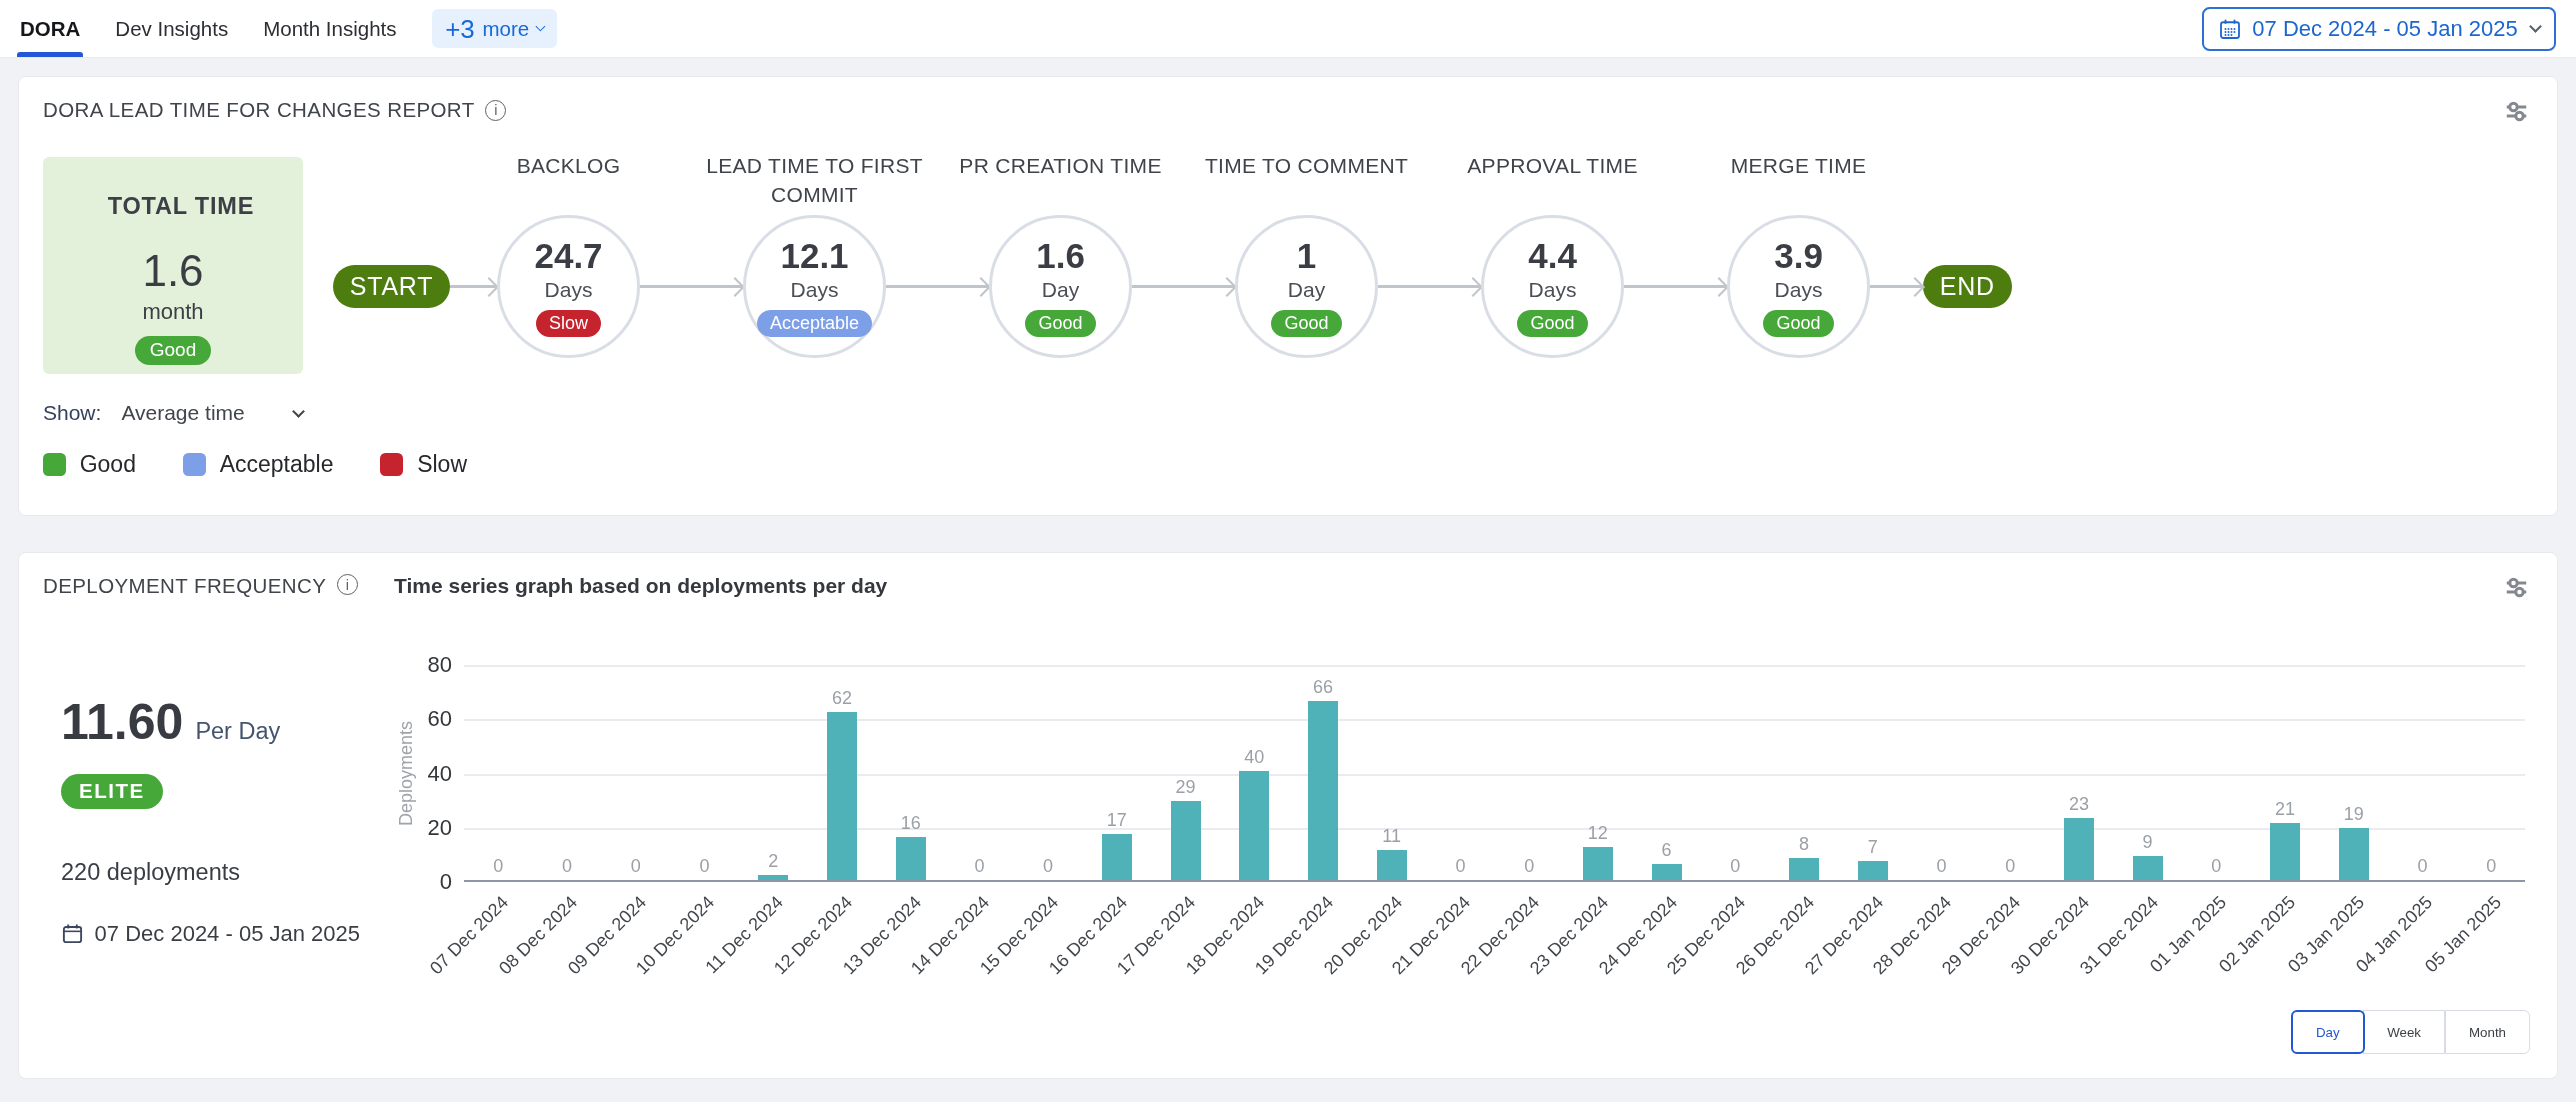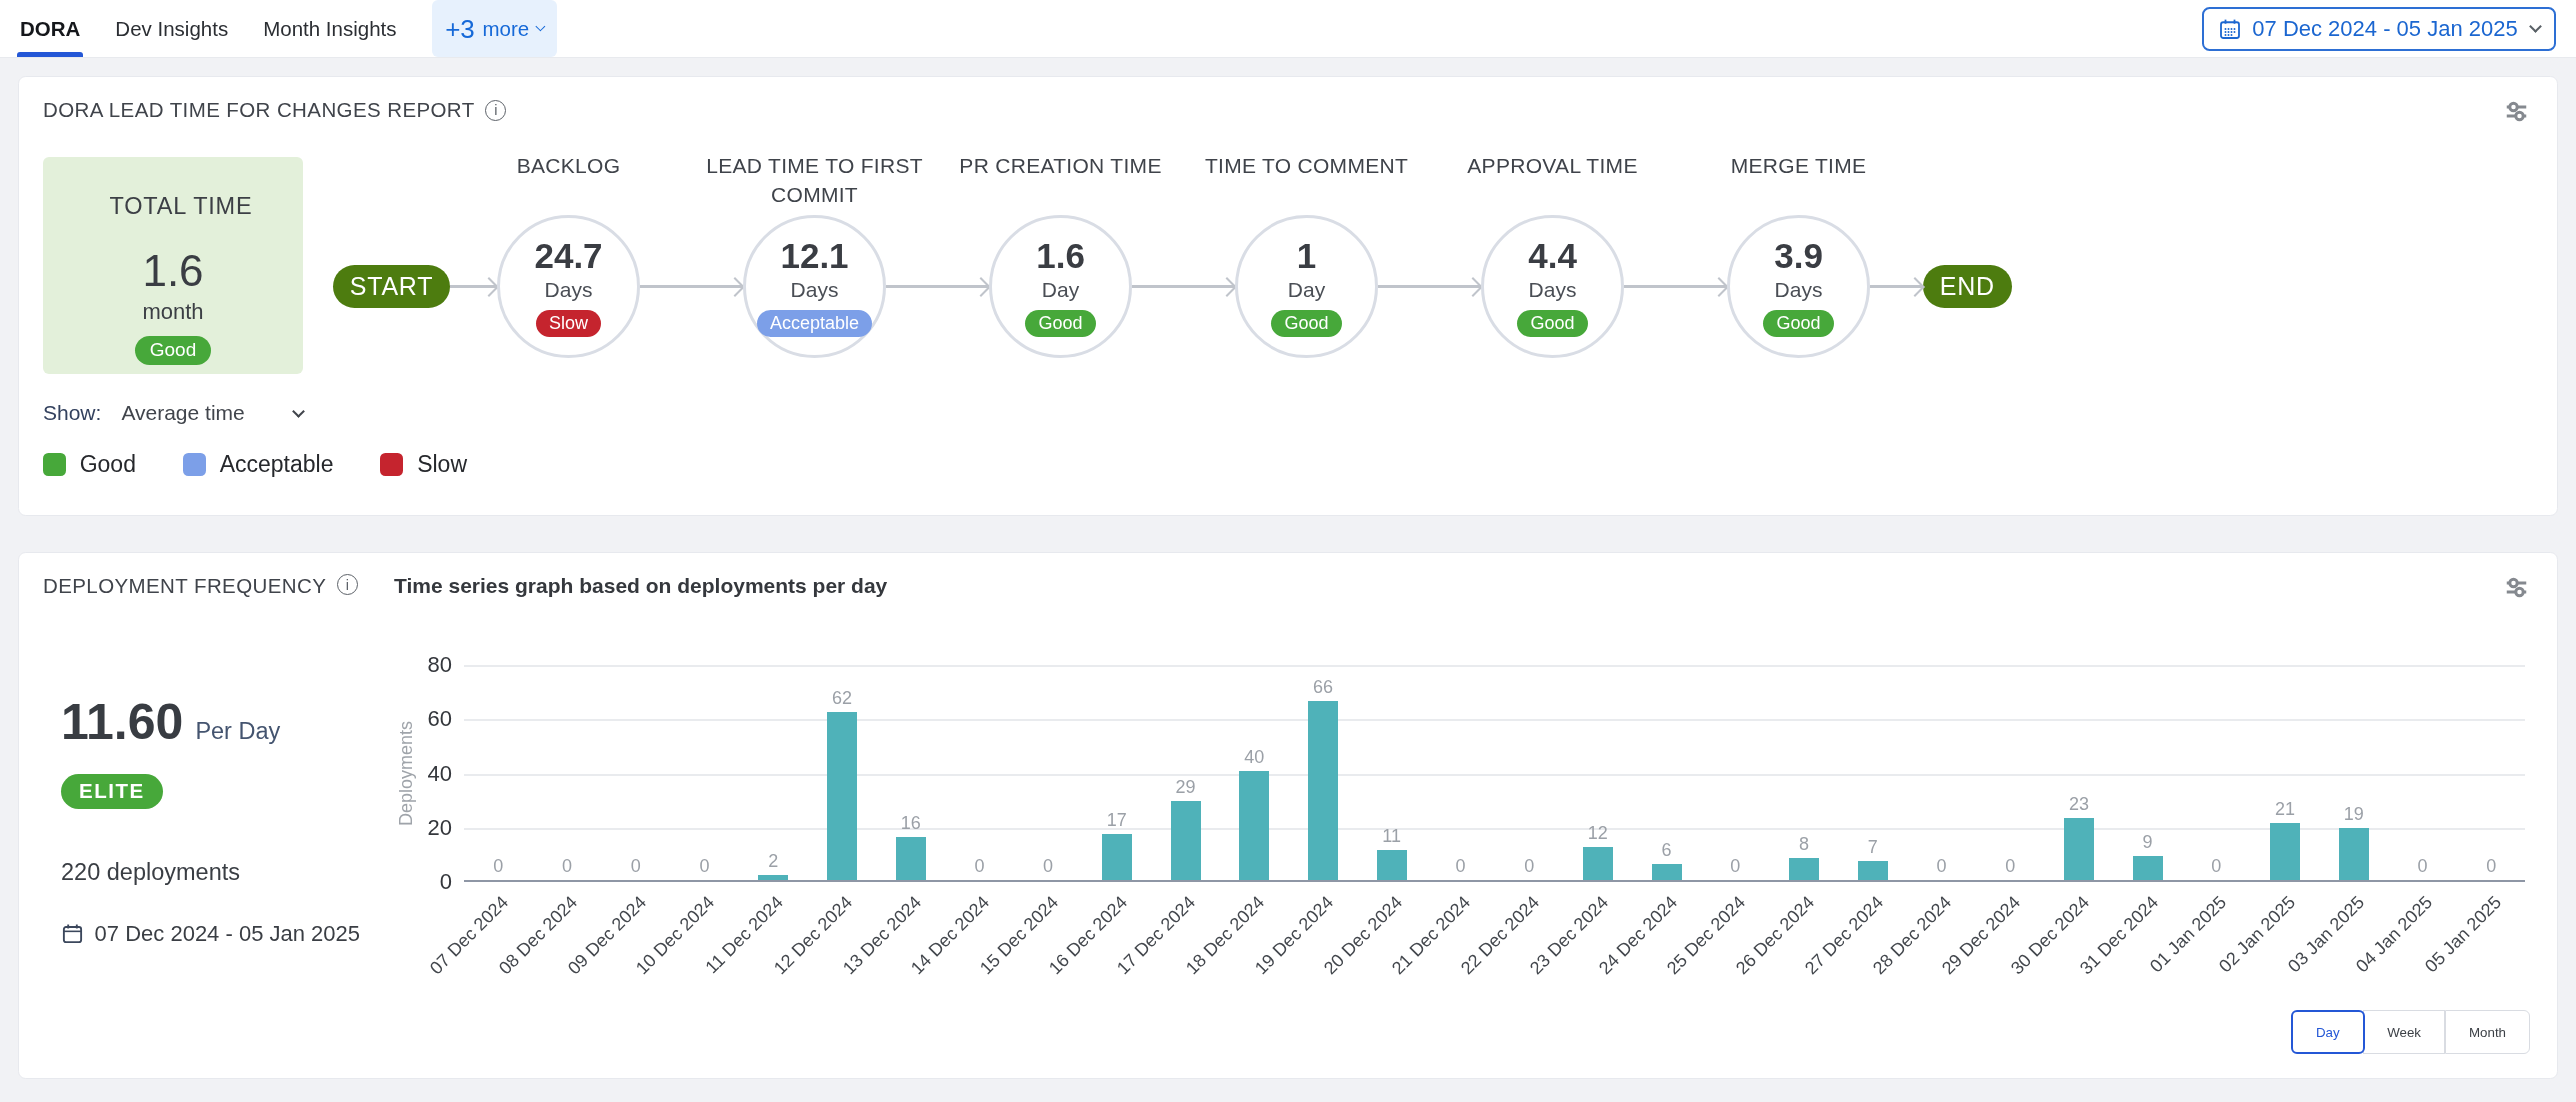--- a/index.html
+++ b/index.html
@@ -8,21 +8,21 @@
     font-family: "Liberation Sans", sans-serif;
     background: #f1f2f5;
     color: #3a3d43;
     overflow: hidden;
   }
   
   .topbar {
     height: 58px; background: #fff; border-bottom: 1.5px solid #e8eaee;
     display: flex; align-items: center; padding: 0 20px; position: relative;
   }
-  .tabs { display: flex; gap: 35px; height: 100%; }
+  .tabs { display: flex; align-items: center; gap: 35px; height: 100%; }
   .tab { font-size: 20.5px; color: #2b2e33; height: 100%; display: flex; align-items: center; position: relative; cursor: pointer; }
   .tab.active { color: #15171b; font-weight: 700; }
   .tab.active::after { content:""; position:absolute; left:-3px; right:-3px; bottom:0; height:4.6px; background:#2457d6; border-radius:3px 3px 0 0; }
   .more-pill {
     display:flex; align-items:center; gap:7.6px; background:#e7f1fd; color:#1669d8;
     border-radius: 6px; padding: 7.6px 13.7px; font-size: 20.5px; cursor: pointer;
   }
   .more-pill .plus { font-size: 26px; line-height: 18px; font-weight: 400; }
   .chev { width: 9px; height: 9px; border-right: 2.3px solid currentColor; border-bottom: 2.3px solid currentColor; transform: rotate(45deg) translate(-1.5px,-1.5px); display:inline-block; }
   .chev.small { width: 6.8px; height: 6.8px; border-width: 1.9px; }
@@ -42,21 +42,21 @@
   .info-icon {
     width: 21px; height: 21px; border: 1.5px solid #5c6168; border-radius: 50%;
     display: inline-flex; align-items: center; justify-content: center;
     font-size: 14.4px; color:#5c6168; margin-left: 10.6px; flex: none; font-weight: 500;
   }
   .sliders-btn { position: absolute; right: 26px; top: 21px; cursor: pointer; }
   
   .lt-content { display: flex; margin-top: 35px; align-items: flex-start; }
   .lt-left { width: 260px; flex: none; }
   .total-card { height: 217px; background: #e3f0da; border-radius: 6px; text-align: center; padding-top: 36px; }
-  .total-label { font-size: 23.5px; font-weight: 400; letter-spacing: 0.8px; color: #3c3f45; padding-left: 16px; }
+  .total-label { font-size: 23.5px; font-weight: 700; letter-spacing: 0.8px; color: #3c3f45; padding-left: 16px; }
   .total-value { font-size: 44px; font-weight: 500; color: #3a3d43; margin-top: 26px; }
   .total-unit { font-size: 22px; color: #3c3f45; margin-top: 3px; }
   .badge { display: inline-block; color: #fff; font-size: 19px; padding: 3.8px 15px; border-radius: 758px; }
   .total-card .badge { margin-top: 10.6px; }
   .show-row { width: 260px; margin-top: 27px; display: flex; align-items: center; font-size: 21px; cursor: pointer; }
   .show-label { color: #33415e; font-weight: 500; }
   .show-value { margin-left: 20px; color: #41454c; }
   .show-row .chev { margin-left: auto; color: #41454c; }
   .legend-row { margin-top: 26px; display: flex; align-items: center; gap: 47px; }
   .legend-item { display: flex; align-items: center; }

